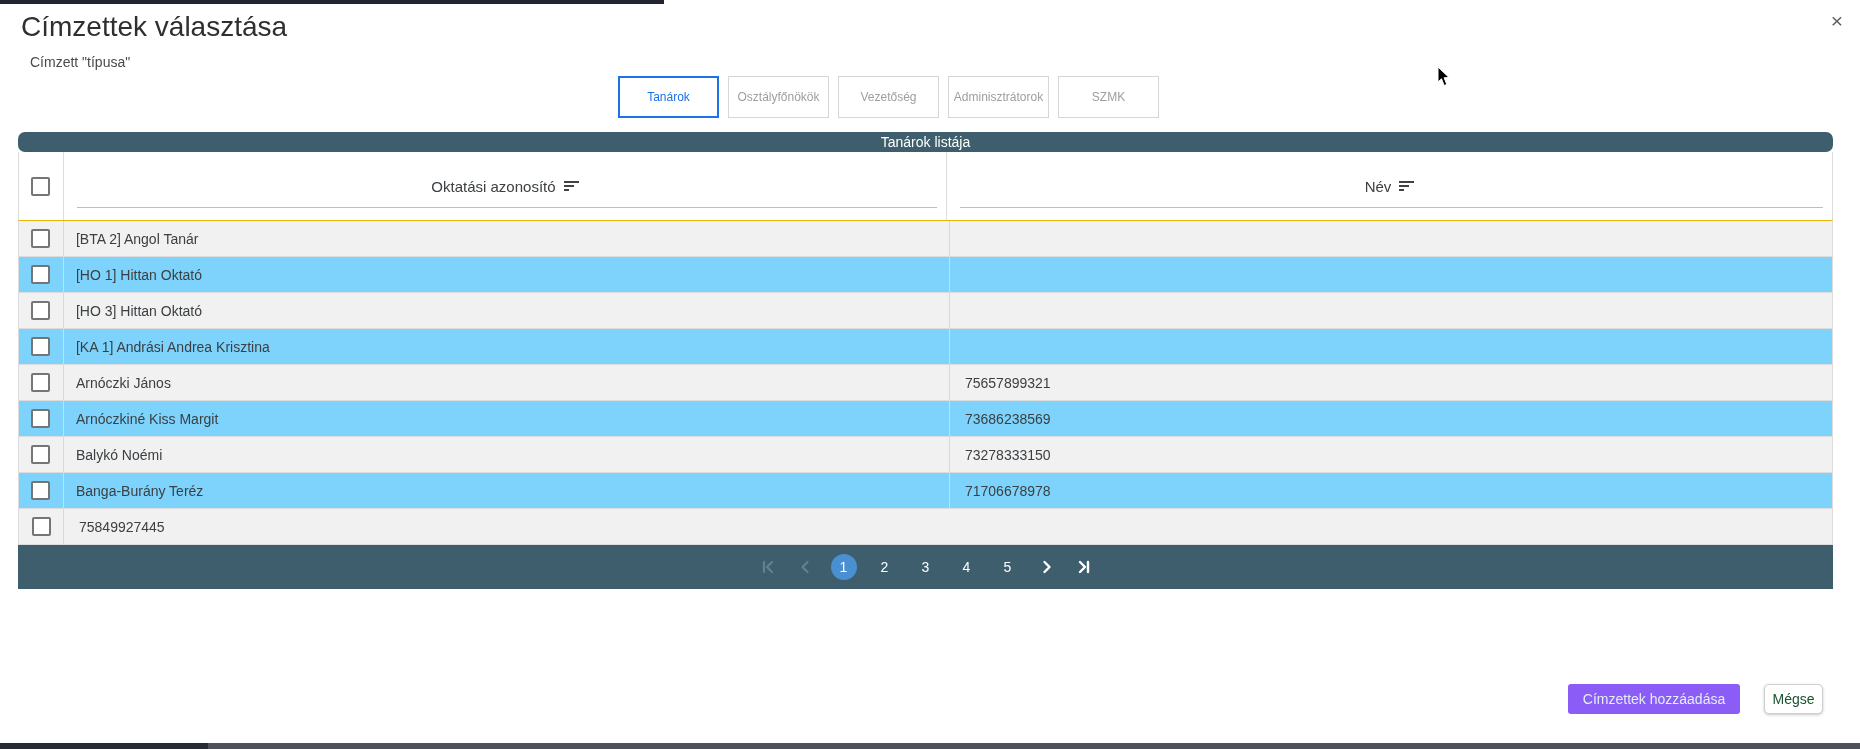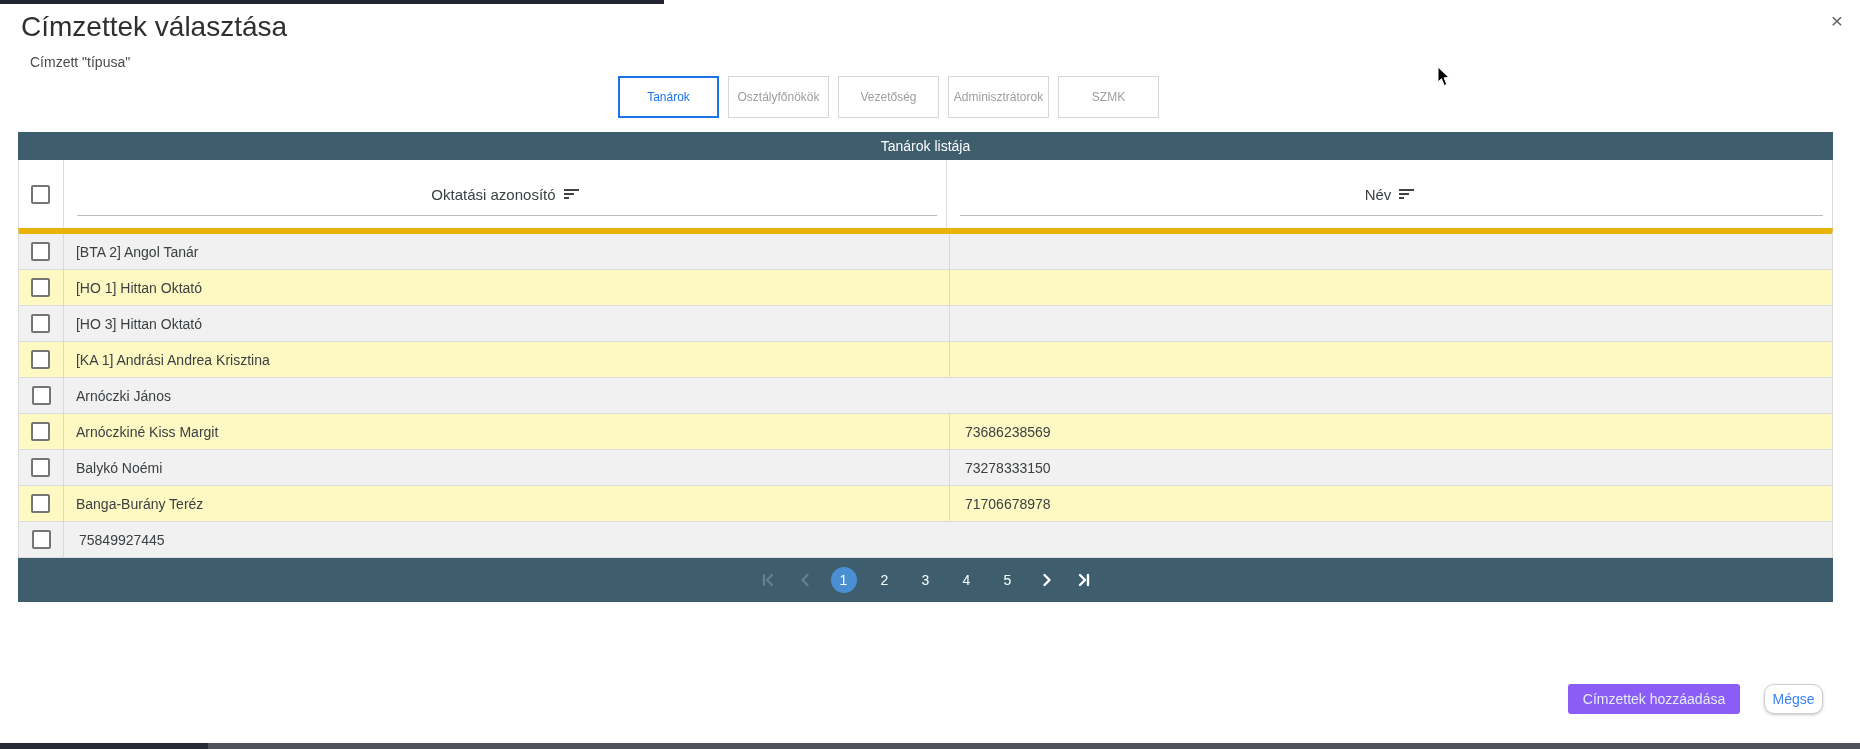--- a/index.html
+++ b/index.html
@@ -21,59 +21,59 @@
 
   
   .tabs{position:absolute;left:618px;top:76px;display:flex;gap:9px;}
   .tab{width:101px;height:42px;background:#fff;border:1px solid #d6d6d6;
     display:flex;align-items:center;justify-content:center;
     font-size:12px;color:#9e9e9e;cursor:pointer;box-sizing:border-box;}
   .tab.selected{border:2px solid #1a73e8;color:#1a73e8;}
 
   
   .table{position:absolute;left:18px;top:132px;width:1815px;}
-  .table-title{height:28px;background:#3e5e6e;color:#fff;font-size:14px;
-    display:flex;align-items:center;justify-content:center;}
+  .table-title{height:20px;background:#3e5e6e;color:#fff;font-size:14px;
+    display:flex;align-items:center;justify-content:center;border-radius:7px;}
   .thead{display:flex;height:68px;background:#fff;border-left:1px solid #dcdcdc;border-right:1px solid #dcdcdc;box-sizing:border-box;}
   .th-check{width:44px;display:flex;align-items:center;justify-content:center;}
   .th{position:relative;display:flex;align-items:center;justify-content:center;gap:8px;
     font-size:15px;color:#3c4043;box-sizing:border-box;cursor:pointer;}
   .th.name{width:887px;border-left:1px solid #dcdcdc;}
   .th.oid{width:884px;border-left:1px solid #dcdcdc;}
   .th .underline{position:absolute;left:13px;right:9px;bottom:12px;height:1px;background:#bdbdbd;}
 
   .checkbox{width:15px;height:15px;border:2px solid #757575;border-radius:2px;background:#fff;cursor:pointer;}
 
   .sort-icon{display:inline-flex;flex-direction:column;gap:2px;align-items:flex-start;}
   .sort-icon i{display:block;height:2px;background:#424242;}
   .sort-icon i:nth-child(1){width:15px;}
   .sort-icon i:nth-child(2){width:10px;}
   .sort-icon i:nth-child(3){width:5px;}
 
-  .rows{border-left:1px solid #dcdcdc;border-right:1px solid #dcdcdc;border-top:6px solid #eab308;box-sizing:border-box;}
-  .row{display:flex;height:36px;background:#fef9c3;border-bottom:1px solid #dcdcdc;box-sizing:border-box;font-size:14px;color:#3c4043;}
+  .rows{border-left:1px solid #dcdcdc;border-right:1px solid #dcdcdc;border-top:1px solid #eab308;box-sizing:border-box;}
+  .row{display:flex;height:36px;background:#7dd3fc;border-bottom:1px solid #dcdcdc;box-sizing:border-box;font-size:14px;color:#3c4043;}
   .row:nth-child(odd){background:#f1f1f1;}
   .cell-check{width:44px;display:flex;align-items:center;justify-content:center;}
   .cell-name{width:887px;border-left:1px solid #d9d9d9;display:flex;align-items:center;padding-left:12px;box-sizing:border-box;}
   .cell-oid{width:884px;border-left:1px solid #d9d9d9;display:flex;align-items:center;padding-left:15px;box-sizing:border-box;}
 
   
   .pager{height:44px;background:#3e5e6e;display:flex;align-items:center;justify-content:center;gap:15px;}
   .pg-icon{width:22px;height:22px;display:flex;align-items:center;justify-content:center;cursor:pointer;}
   .pg-icon svg{display:block;}
   .pg-num{min-width:26px;height:26px;display:flex;align-items:center;justify-content:center;
     color:#fff;font-size:14px;cursor:pointer;border-radius:50%;}
   .pg-num.current{background:#4a8fd1;}
 
   
   .btn-add{position:absolute;left:1568px;top:684px;width:172px;height:30px;
     background:#8b5cf6;color:#e3eef5;border:none;border-radius:3px;font-size:14px;
     font-family:inherit;display:flex;align-items:center;justify-content:center;cursor:default;}
   .btn-cancel{position:absolute;left:1764px;top:684px;width:59px;height:30px;
-    background:#ffffff;color:#3b82f6;border:1px solid #cfcfcf;border-radius:10px;font-size:14px;
+    background:#ffffff;color:#14532d;border:1px solid #cfcfcf;border-radius:5px;font-size:14px;
     font-family:inherit;display:flex;align-items:center;justify-content:center;cursor:pointer;
     box-shadow:0 1px 3px rgba(0,0,0,0.22);box-sizing:border-box;}
 
   .cursor{position:absolute;left:1437px;top:66px;width:14px;height:21px;pointer-events:none;}
 </style>
 </head>
 <body>
 
 <div class="strip-top"></div>
 
@@ -143,20 +143,21 @@
           <span class="checkbox"></span>
         </div>
       <div class="cell-name">[KA 1] Andrási Andrea Krisztina</div>
       <div class="cell-oid"></div>
     </div>
     <div class="row">
       <div class="cell-check">
           <span class="checkbox"></span>
         </div>
       <div class="cell-name">Arnóczki János</div>
+      <div class="cell-oid">75657899321</div>
     </div>
     <div class="row">
       <div class="cell-check">
           <span class="checkbox"></span>
         </div>
       <div class="cell-name">Arnóczkiné Kiss Margit</div>
       <div class="cell-oid">73686238569</div>
     </div>
     <div class="row">
       <div class="cell-check">

